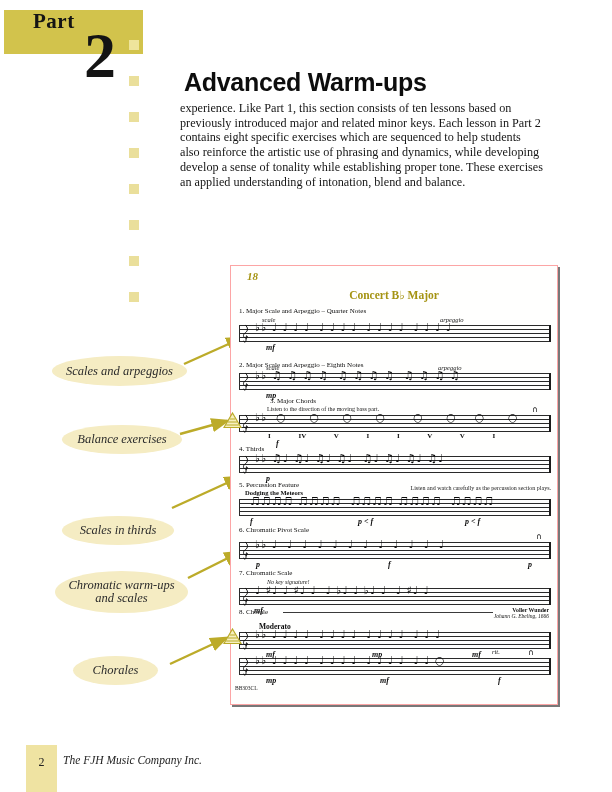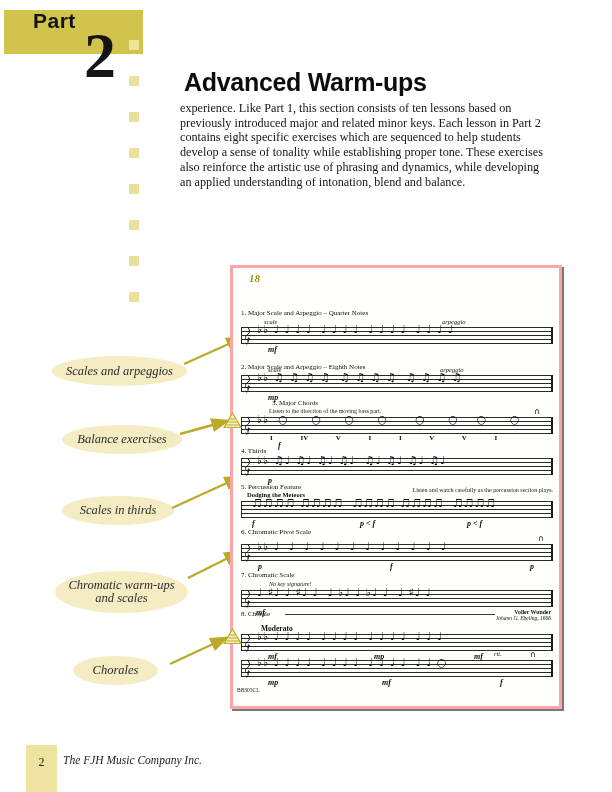--- a/index.html
+++ b/index.html
@@ -3,37 +3,37 @@
 <meta charset="utf-8">
 <style>
   html,body{margin:0;padding:0;}
   body{
     width:612px;height:792px;position:relative;background:#ffffff;
     font-family:"Liberation Serif","DejaVu Serif",serif;color:#111;
     overflow:hidden;
   }
   
   .part-block{position:absolute;left:4px;top:10px;width:139px;height:44px;background:#d2c34c;}
-  .part-label{position:absolute;left:33px;top:9px;font-family:Liberation Sans, sans-serif;
+  .part-label{position:absolute;left:33px;top:9px;font-family:Liberation Serif, serif;
     font-weight:bold;font-size:21px;color:#141414;letter-spacing:.5px;}
   .part-number{position:absolute;left:84px;top:24px;font-family:"Liberation Serif",serif;
     font-weight:bold;font-size:64px;line-height:1;color:#141414;}
   .accent-square{position:absolute;left:129px;width:10px;height:10px;background:#eadf9b;}
   
   .page-title{position:absolute;left:180px;top:64px;font-family:"Liberation Sans",sans-serif;
     font-weight:bold;font-size:25px;color:#0d0d0d;letter-spacing:-.3px;}
   .intro{position:absolute;left:180px;top:101px;width:400px;font-size:12.2px;line-height:14.7px;color:#151515;}
   
   .callout{position:absolute;background:#f5ecc3;border-radius:50%;display:flex;flex-direction:column;
     align-items:center;justify-content:center;text-align:center;
     font-style:italic;font-size:12.5px;color:#2b2b2b;line-height:13px;}
   .arrows{position:absolute;left:0;top:0;width:612px;height:792px;pointer-events:none;}
   
   .score-page{position:absolute;left:230px;top:265px;width:326px;height:438px;background:#fffffe;
-    border:3px solid #fca5a5;box-shadow:2px 2px 0 #787878;}
+    border:1px solid #fca5a5;box-shadow:2px 2px 0 #787878;}
   .score-pgnum{position:absolute;left:16px;top:4px;font-style:italic;font-weight:bold;
     font-size:11px;color:#a59413;}
   .score-title{position:absolute;left:0;top:22px;width:100%;text-align:center;font-weight:bold;
     font-size:11.5px;color:#a59413;font-family:"Liberation Serif","DejaVu Sans",serif;}
   .ex-head{position:absolute;left:8px;font-weight:normal;font-size:7px;color:#0c0c0c;white-space:nowrap;}
   .ex-sub{position:absolute;font-weight:bold;font-size:6.5px;color:#0c0c0c;white-space:nowrap;}
   .ex-instr{position:absolute;font-size:6px;color:#191919;white-space:nowrap;}
   .staff-row{position:absolute;left:8px;width:309px;height:17px;
     background:repeating-linear-gradient(to bottom,#2a2a2a 0 0.9px,transparent 0.9px 4px);
     border-left:1px solid #2a2a2a;border-right:2.2px solid #1a1a1a;}
@@ -72,32 +72,32 @@
 <div class="accent-square" style="top:184px;"></div>
 <div class="accent-square" style="top:220px;"></div>
 <div class="accent-square" style="top:256px;"></div>
 <div class="accent-square" style="top:292px;"></div>
 
 <h1 class="page-title" style="margin:4px;">Advanced Warm-ups</h1>
 <div class="intro">
   <div>experience. Like Part 1, this section consists of ten lessons based on</div>
   <div>previously introduced major and related minor keys. Each lesson in Part 2</div>
   <div>contains eight specific exercises which are sequenced to help students</div>
+  <div>also reinforce the artistic use of phrasing and dynamics, while developing</div>
   <div>develop a sense of tonality while establishing proper tone. These exercises</div>
-  <div>also reinforce the artistic use of phrasing and dynamics, while developing</div>
   <div>an applied understanding of intonation, blend and balance.</div>
 </div>
 
 <div class="callout" style="left:52px;top:356px;width:135px;height:30px;">
   <span>Scales and arpeggios</span>
 </div>
 <div class="callout" style="left:62px;top:425px;width:120px;height:29px;">
   <span>Balance exercises</span>
 </div>
-<div class="callout" style="left:62px;top:496px;width:112px;height:29px;">
+<div class="callout" style="left:62px;top:516px;width:112px;height:29px;">
   <span>Scales in thirds</span>
 </div>
 <div class="callout" style="left:55px;top:571px;width:133px;height:42px;">
   <span>Chromatic warm-ups</span>
   <span>and scales</span>
 </div>
 <div class="callout" style="left:73px;top:656px;width:85px;height:29px;">
   <span>Chorales</span>
 </div>
 
@@ -109,20 +109,21 @@
   </defs>
   <line x1="184" y1="364" x2="242" y2="338" stroke="#bcab29" stroke-width="2.4" marker-end="url(#ah)"></line>
   <line x1="180" y1="434" x2="227" y2="421" stroke="#bcab29" stroke-width="2.4" marker-end="url(#ah)"></line>
   <line x1="172" y1="508" x2="240" y2="477" stroke="#bcab29" stroke-width="2.4" marker-end="url(#ah)"></line>
   <line x1="188" y1="578" x2="240" y2="552" stroke="#bcab29" stroke-width="2.4" marker-end="url(#ah)"></line>
   <line x1="170" y1="664" x2="226" y2="638" stroke="#bcab29" stroke-width="2.4" marker-end="url(#ah)"></line>
 </svg>
 
 <div class="score-page">
   <div class="score-pgnum">18</div>
+  <div class="score-title">Concert B♭ Major</div>
 
   <div class="ex-head" style="top:41px;">1. Major Scale and Arpeggio – Quarter Notes</div>
   <div class="staff-row" style="top:59px;">
     <svg class="clef" width="9" height="21" viewBox="0 0 10 22">
         <path d="M5 2 C8 4 8 8 5 10 C2 12 2 15 5 16 C7.5 16.8 8 14 6 13.5 L5.5 19 C5.4 21 3 21 3 19.5" fill="none" stroke="#111" stroke-width="1.1" stroke-linecap="round"></path>
       </svg>
     <span class="lbl-above" style="left:22px;">scale</span>
     <span class="lbl-above" style="left:200px;">arpeggio</span>
     <span class="notes">♭♭ ♩ ♩ ♩ ♩  ♩ ♩ ♩ ♩  ♩ ♩ ♩ ♩  ♩ ♩ ♩ ♩</span>
     <span class="dyn" style="left:26px;">mf</span>

